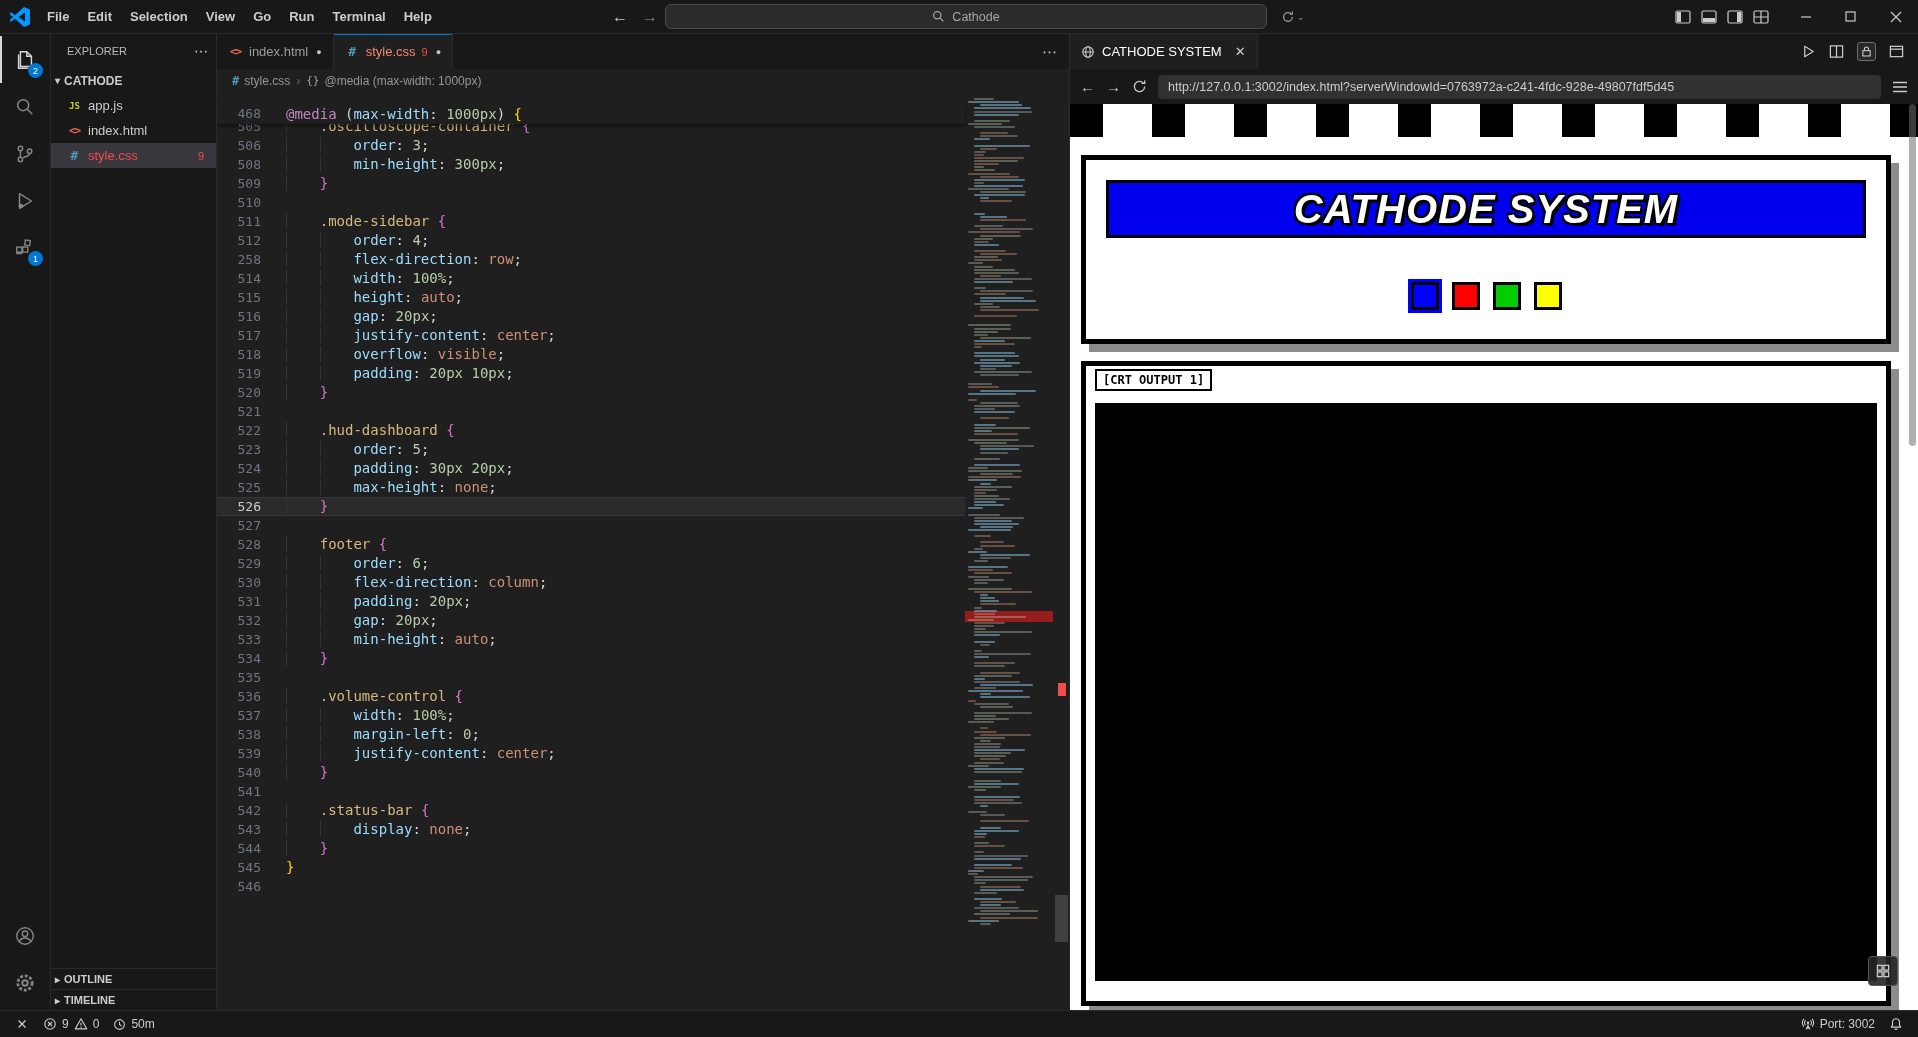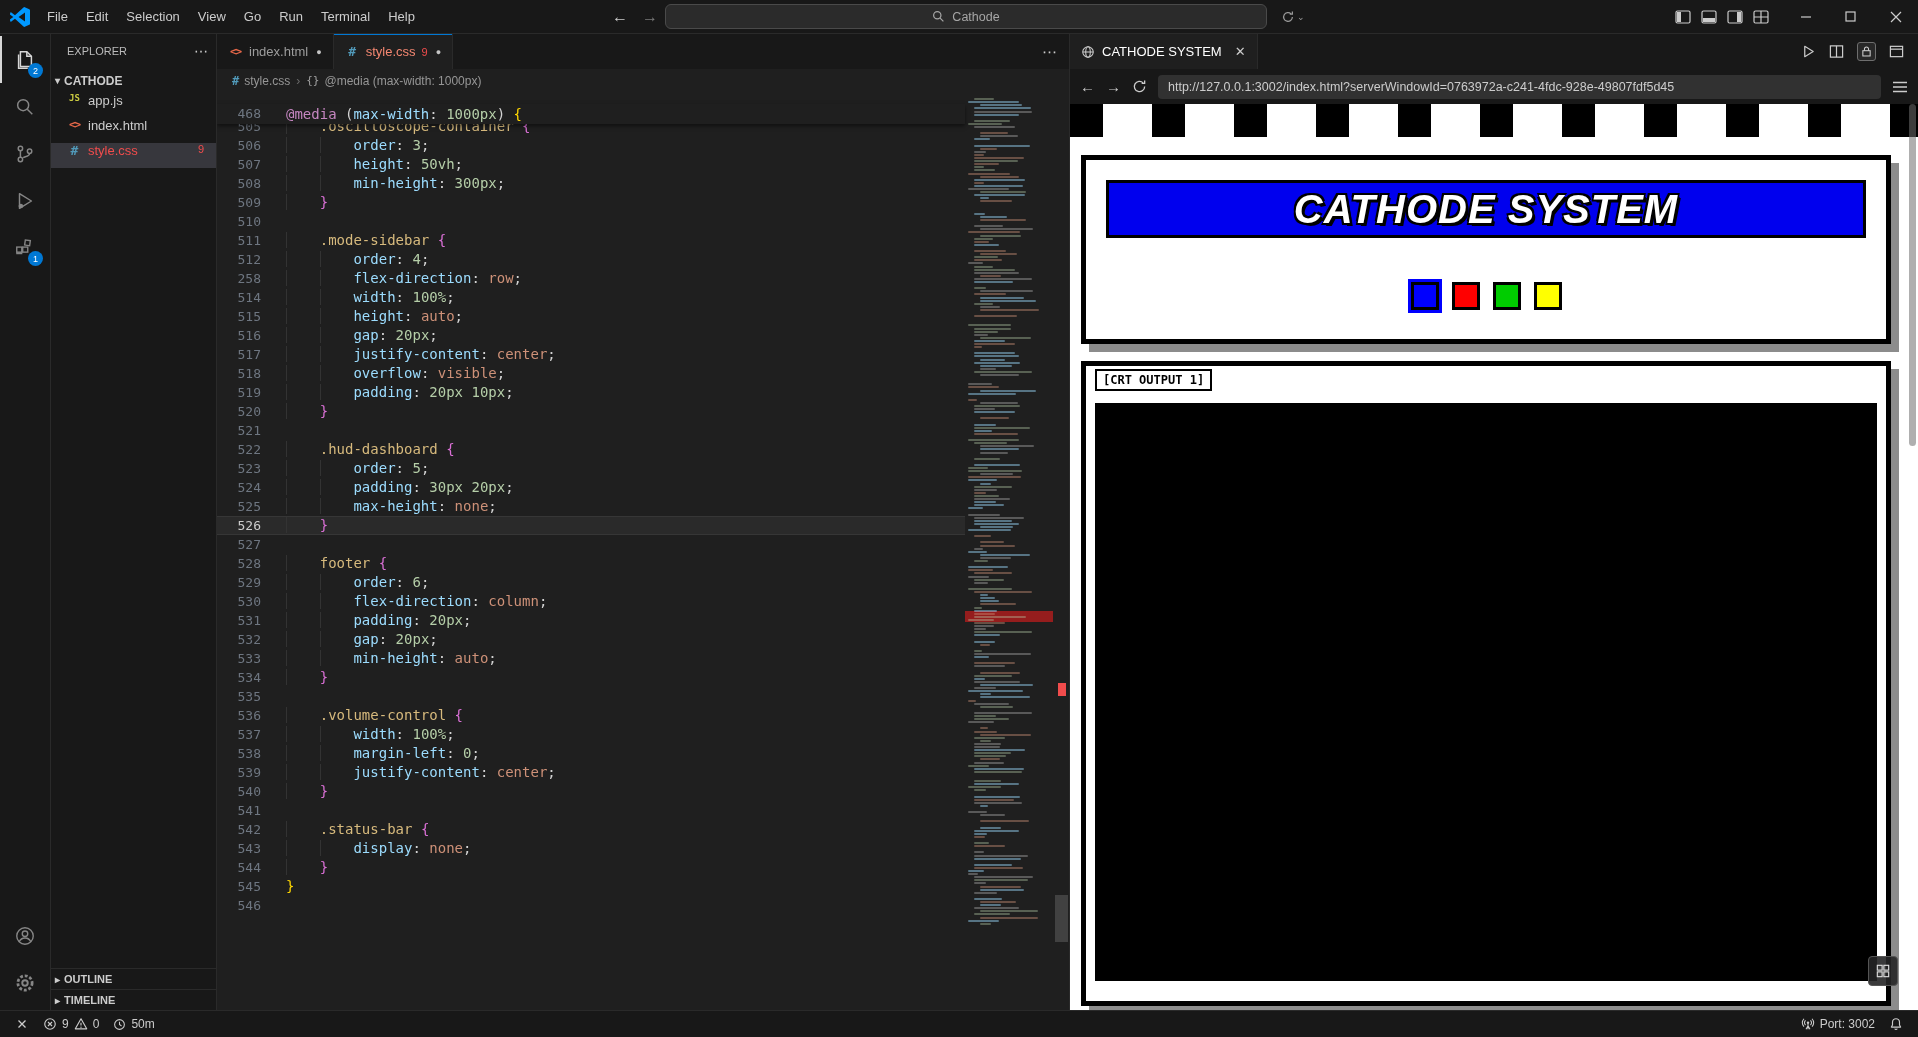--- a/index.html
+++ b/index.html
@@ -4,21 +4,21 @@
 <style>
   *{margin:0;padding:0;box-sizing:border-box;}
   html,body{width:1918px;height:1037px;overflow:hidden;background:#1f1f1f;
     font-family:"Liberation Sans",sans-serif;color:#ccc;font-size:13px;}
   svg{display:block;}
 
   
   .titlebar{position:relative;height:34px;background:#181818;border-bottom:1px solid #2a2a2a;
     display:flex;align-items:center;padding:0 0 0 10px;}
   .logo{width:20px;height:20px;margin-right:8px;flex:none;}
-  .menubar{display:flex;align-items:flex-end;}
+  .menubar{display:flex;align-items:flex-end;font-weight:bold;}
   .menu-item{font-size:13px;color:#cccccc;padding:4px 9px;border-radius:5px;white-space:nowrap;}
   .nav-arrows{position:absolute;left:612px;top:0;height:34px;display:flex;align-items:center;gap:14px;
     font-size:16px;color:#cccccc;}
   .nav-fwd{color:#7a7a7a;}
   .cmd{position:absolute;left:665px;top:4px;width:602px;height:25px;background:#2b2b2b;
     border:1px solid #4a4a4a;border-radius:6px;display:flex;align-items:center;justify-content:center;
     gap:7px;color:#a6a6a6;font-size:12.5px;}
   .cc-aux{position:absolute;left:1281px;top:0;height:34px;display:flex;align-items:center;gap:2px;color:#9a9a9a;}
   .tb-right{margin-left:auto;display:flex;align-items:center;height:34px;}
   .layout-icons{display:flex;align-items:center;gap:10px;padding:0 14px;}
@@ -36,21 +36,21 @@
     min-width:15px;height:15px;border-radius:8px;display:flex;align-items:center;justify-content:center;padding:0 3px;}
   .ab-bottom{margin-top:auto;margin-bottom:4px;}
 
   
   .sidebar{width:166px;background:#181818;border-right:1px solid #2a2a2a;display:flex;flex-direction:column;}
   .sb-header{height:34px;display:flex;align-items:center;padding:0 8px 0 16px;font-size:11px;color:#bbbbbb;}
   .sb-ellipsis{margin-left:auto;color:#cccccc;font-size:14px;}
   .sb-section{height:25px;display:flex;align-items:center;font-weight:bold;color:#cccccc;font-size:12px;
     gap:4px;padding-left:4px;}
   .chev{font-size:10px;color:#cccccc;}
-  .file-row{height:25px;display:flex;padding-left:16px;gap:6px;color:#cccccc;}
+  .file-row{height:25px;display:flex;align-items:center;padding-left:16px;gap:6px;color:#cccccc;}
   .file-row.selected{background:#37373d;}
   .err-name{color:#f14c4c;}
   .file-badge{margin-left:auto;margin-right:12px;color:#f14c4c;font-size:11px;}
   .ficon{width:15px;flex:none;font-family:"DejaVu Sans Mono",monospace;font-weight:bold;text-align:center;}
   .fi-js{color:#cbcb41;font-size:9px;}
   .fi-html{color:#e8684a;font-size:11px;letter-spacing:-1px;}
   .fi-css{color:#519aba;font-size:13px;}
   .sb-bottom{margin-top:auto;}
   .sb-bottom-row{height:21px;border-top:1px solid #2a2a2a;display:flex;align-items:center;
     padding-left:4px;font-size:11px;font-weight:bold;color:#cccccc;gap:4px;}
@@ -323,21 +323,20 @@
         <span class="bc-item">
           <span class="bc-braces">{}</span>
           <span>@media (max-width: 1000px)</span>
         </span>
       </div>
     <div class="editor-body">
       <div class="sticky" id="sticky-line"><span class="ln">468</span><span class="codetext"><span class="tk-at">@media</span><span class="tk-p"> (</span><span class="tk-prop">max-width</span><span class="tk-p">: </span><span class="tk-num">1000px</span><span class="tk-p">) </span><span class="tk-b1">{</span></span></div>
       <div class="code-area" id="code-lines">
           <div class="code-line"><span class="ln">505</span><span class="codetext"><span class="ig">    </span><span class="tk-sel">.oscilloscope-container</span><span class="tk-p"> </span><span class="tk-b2">{</span></span></div>
           <div class="code-line"><span class="ln">506</span><span class="codetext"><span class="ig">    </span><span class="ig">    </span><span class="tk-prop">order</span><span class="tk-p">: </span><span class="tk-num">3</span><span class="tk-p">;</span></span></div>
-          <div class="code-line"><span class="ln">507</span><span class="codetext"><span class="ig">    </span><span class="ig">    </span><span class="tk-prop">height</span><span class="tk-p">: </span><span class="tk-num">50vh</span><span class="tk-p">;</span></span></div>
           <div class="code-line"><span class="ln">508</span><span class="codetext"><span class="ig">    </span><span class="ig">    </span><span class="tk-prop">min-height</span><span class="tk-p">: </span><span class="tk-num">300px</span><span class="tk-p">;</span></span></div>
           <div class="code-line"><span class="ln">509</span><span class="codetext"><span class="ig">    </span><span class="tk-b2">}</span></span></div>
           <div class="code-line"><span class="ln">510</span><span class="codetext"></span></div>
           <div class="code-line"><span class="ln">511</span><span class="codetext"><span class="ig">    </span><span class="tk-sel">.mode-sidebar</span><span class="tk-p"> </span><span class="tk-b2">{</span></span></div>
           <div class="code-line"><span class="ln">512</span><span class="codetext"><span class="ig">    </span><span class="ig">    </span><span class="tk-prop">order</span><span class="tk-p">: </span><span class="tk-num">4</span><span class="tk-p">;</span></span></div>
           <div class="code-line"><span class="ln">258</span><span class="codetext"><span class="ig">    </span><span class="ig">    </span><span class="tk-prop">flex-direction</span><span class="tk-p">: </span><span class="tk-val">row</span><span class="tk-p">;</span></span></div>
           <div class="code-line"><span class="ln">514</span><span class="codetext"><span class="ig">    </span><span class="ig">    </span><span class="tk-prop">width</span><span class="tk-p">: </span><span class="tk-num">100%</span><span class="tk-p">;</span></span></div>
           <div class="code-line"><span class="ln">515</span><span class="codetext"><span class="ig">    </span><span class="ig">    </span><span class="tk-prop">height</span><span class="tk-p">: </span><span class="tk-val">auto</span><span class="tk-p">;</span></span></div>
           <div class="code-line"><span class="ln">516</span><span class="codetext"><span class="ig">    </span><span class="ig">    </span><span class="tk-prop">gap</span><span class="tk-p">: </span><span class="tk-num">20px</span><span class="tk-p">;</span></span></div>
           <div class="code-line"><span class="ln">517</span><span class="codetext"><span class="ig">    </span><span class="ig">    </span><span class="tk-prop">justify-content</span><span class="tk-p">: </span><span class="tk-val">center</span><span class="tk-p">;</span></span></div>

